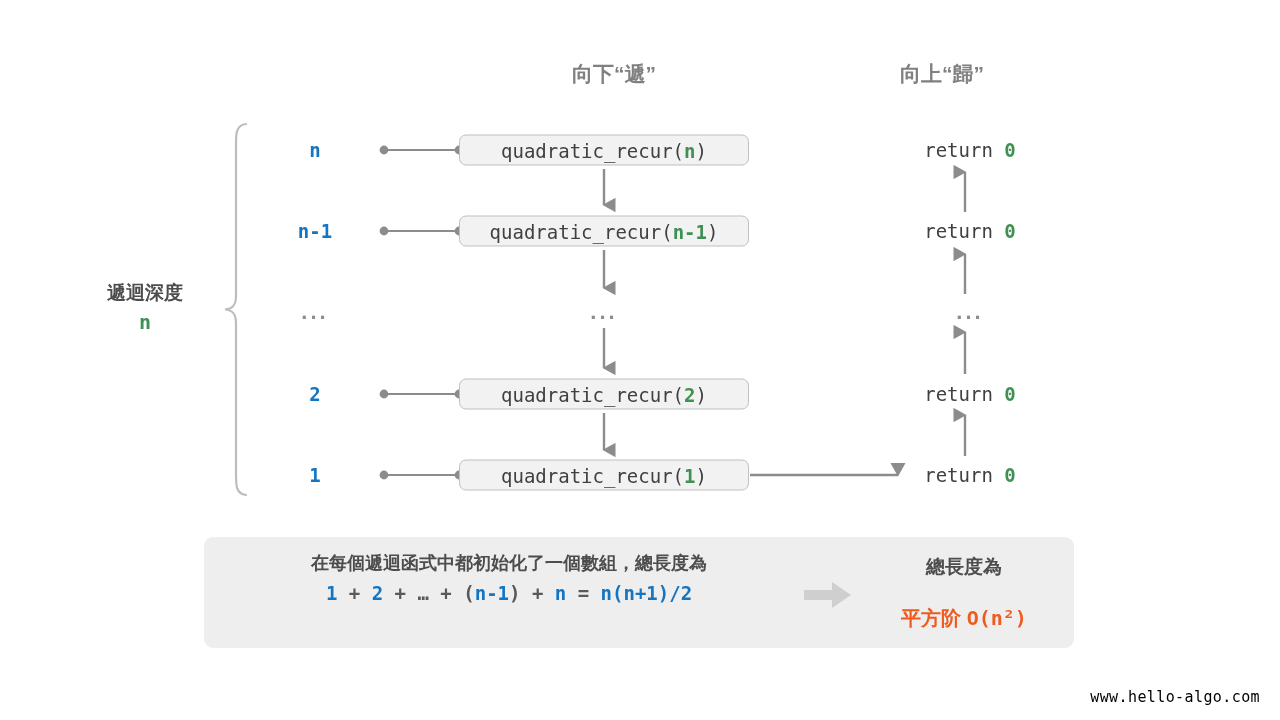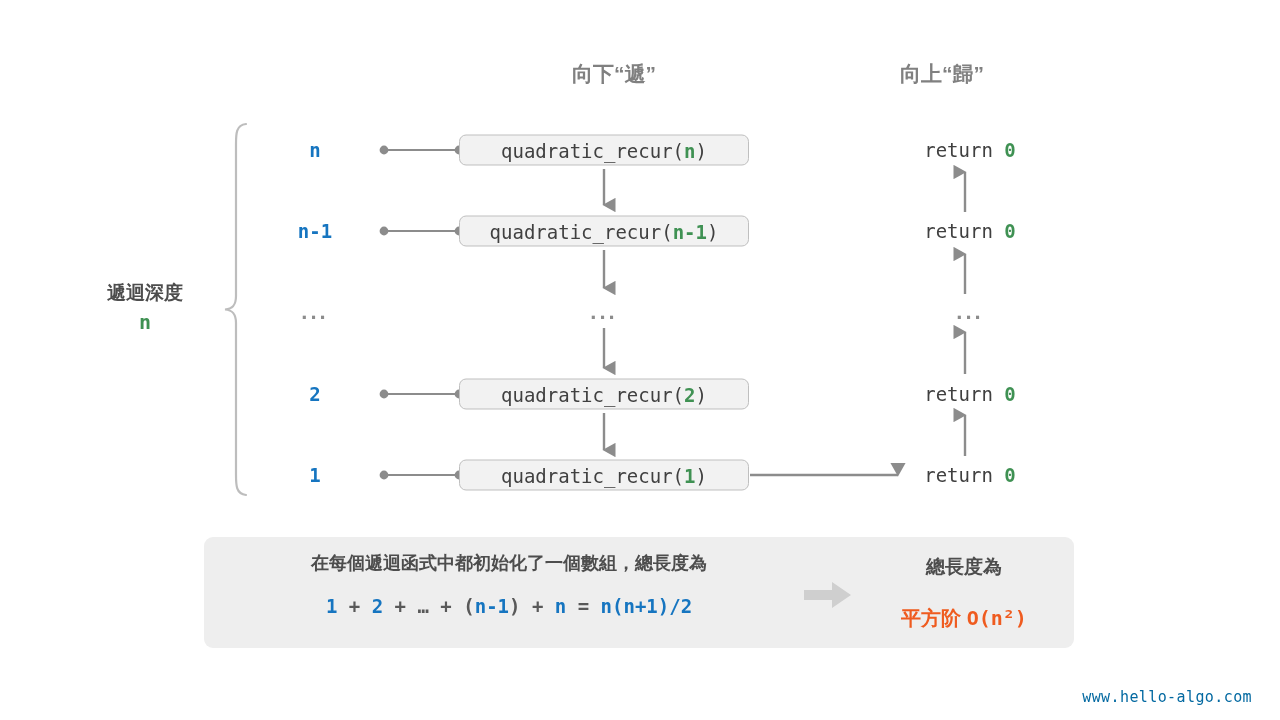--- a/index.html
+++ b/index.html
@@ -174,21 +174,21 @@
     width: 570px;
     text-align: center;
   }
   #summary-desc {
     font-size: 18px;
     font-weight: bold;
     color: #4d4d4d;
     line-height: 1.5;
   }
   #summary-formula {
-    margin-top: 18px;
+    margin-top: 5px;
     font-family: "DejaVu Sans Mono", monospace;
     font-size: 19px;
     font-weight: bold;
     color: #595959;
     white-space: pre;
   }
   #summary-formula .num { color: #1675c0; }
   #summary-formula .op  { color: #595959; }
 
   #summary-arrow {
@@ -218,25 +218,25 @@
     white-space: pre;
   }
   #sr-value .mono {
     font-family: "DejaVu Sans Mono", monospace;
     font-weight: bold;
   }
 
   
   #watermark {
     position: absolute;
-    right: 28px;
+    right: 20px;
     bottom: 14px;
     font-family: "DejaVu Sans Mono", monospace;
     font-size: 15px;
-    color: #0369a1;
+    color: #000000;
     letter-spacing: 0.4px;
     text-align: right;
   }
 </style>
 </head>
 <body>
 
 <div class="canvas">
 
 

